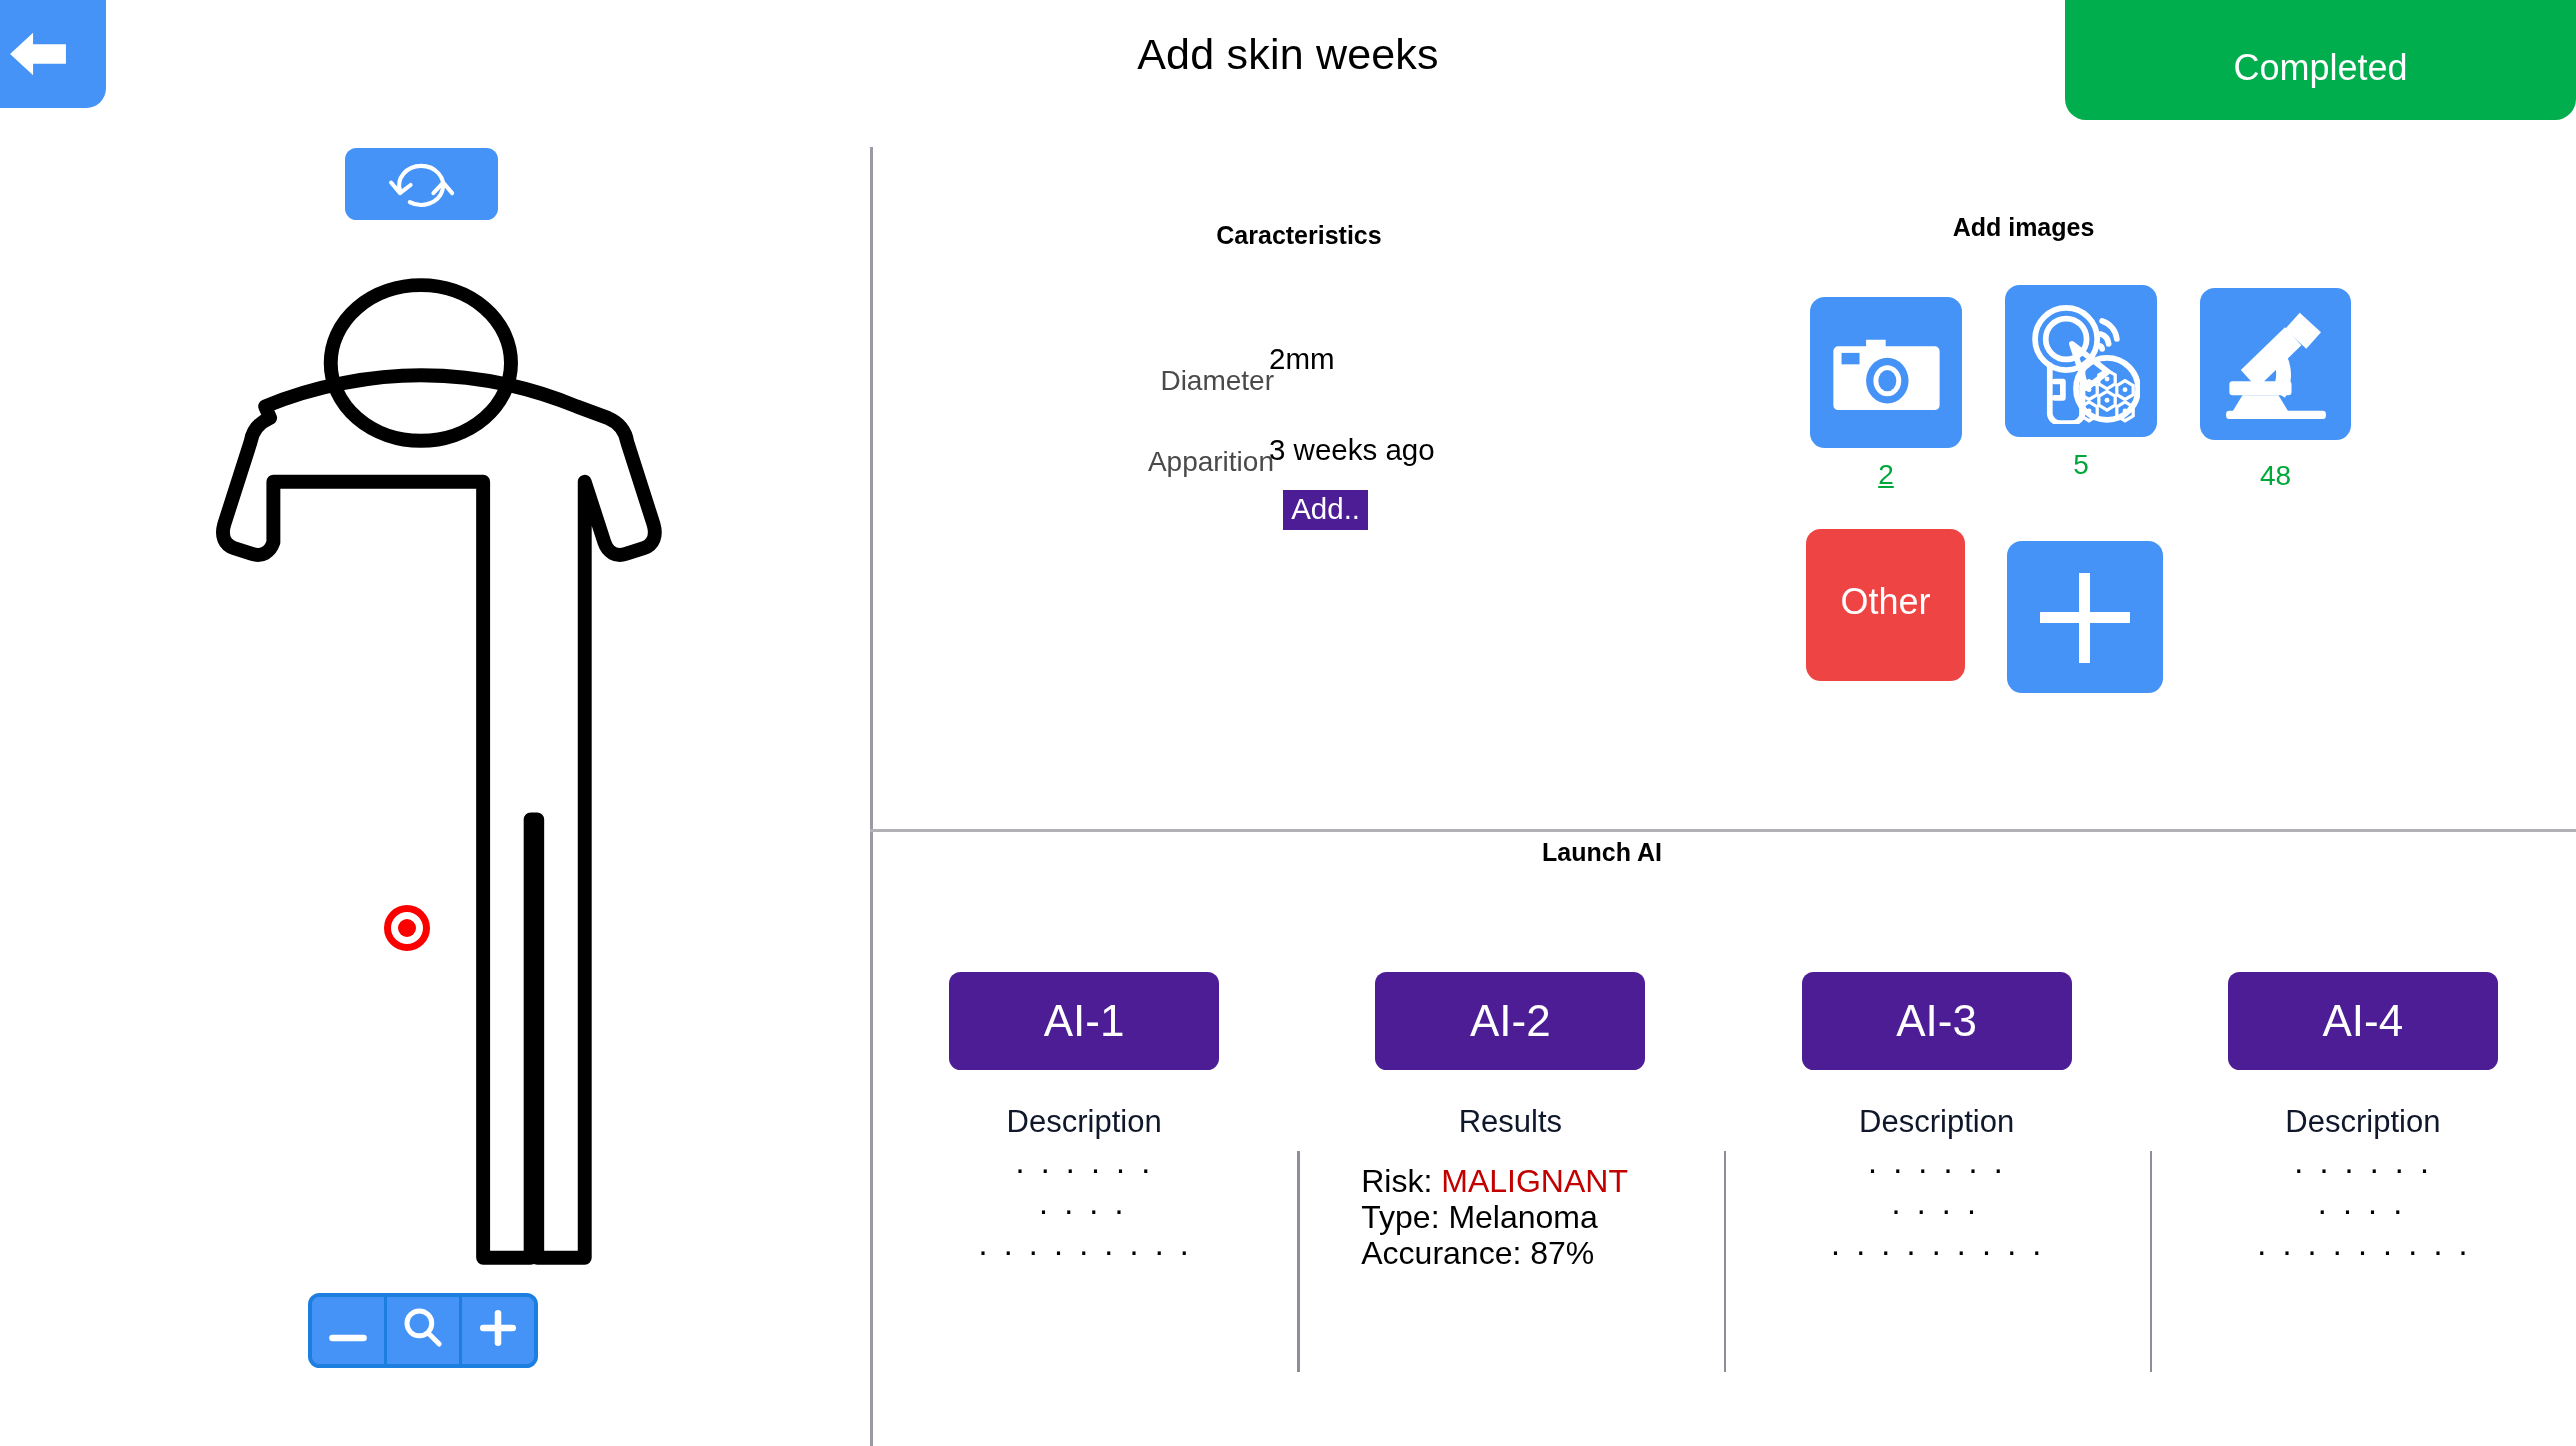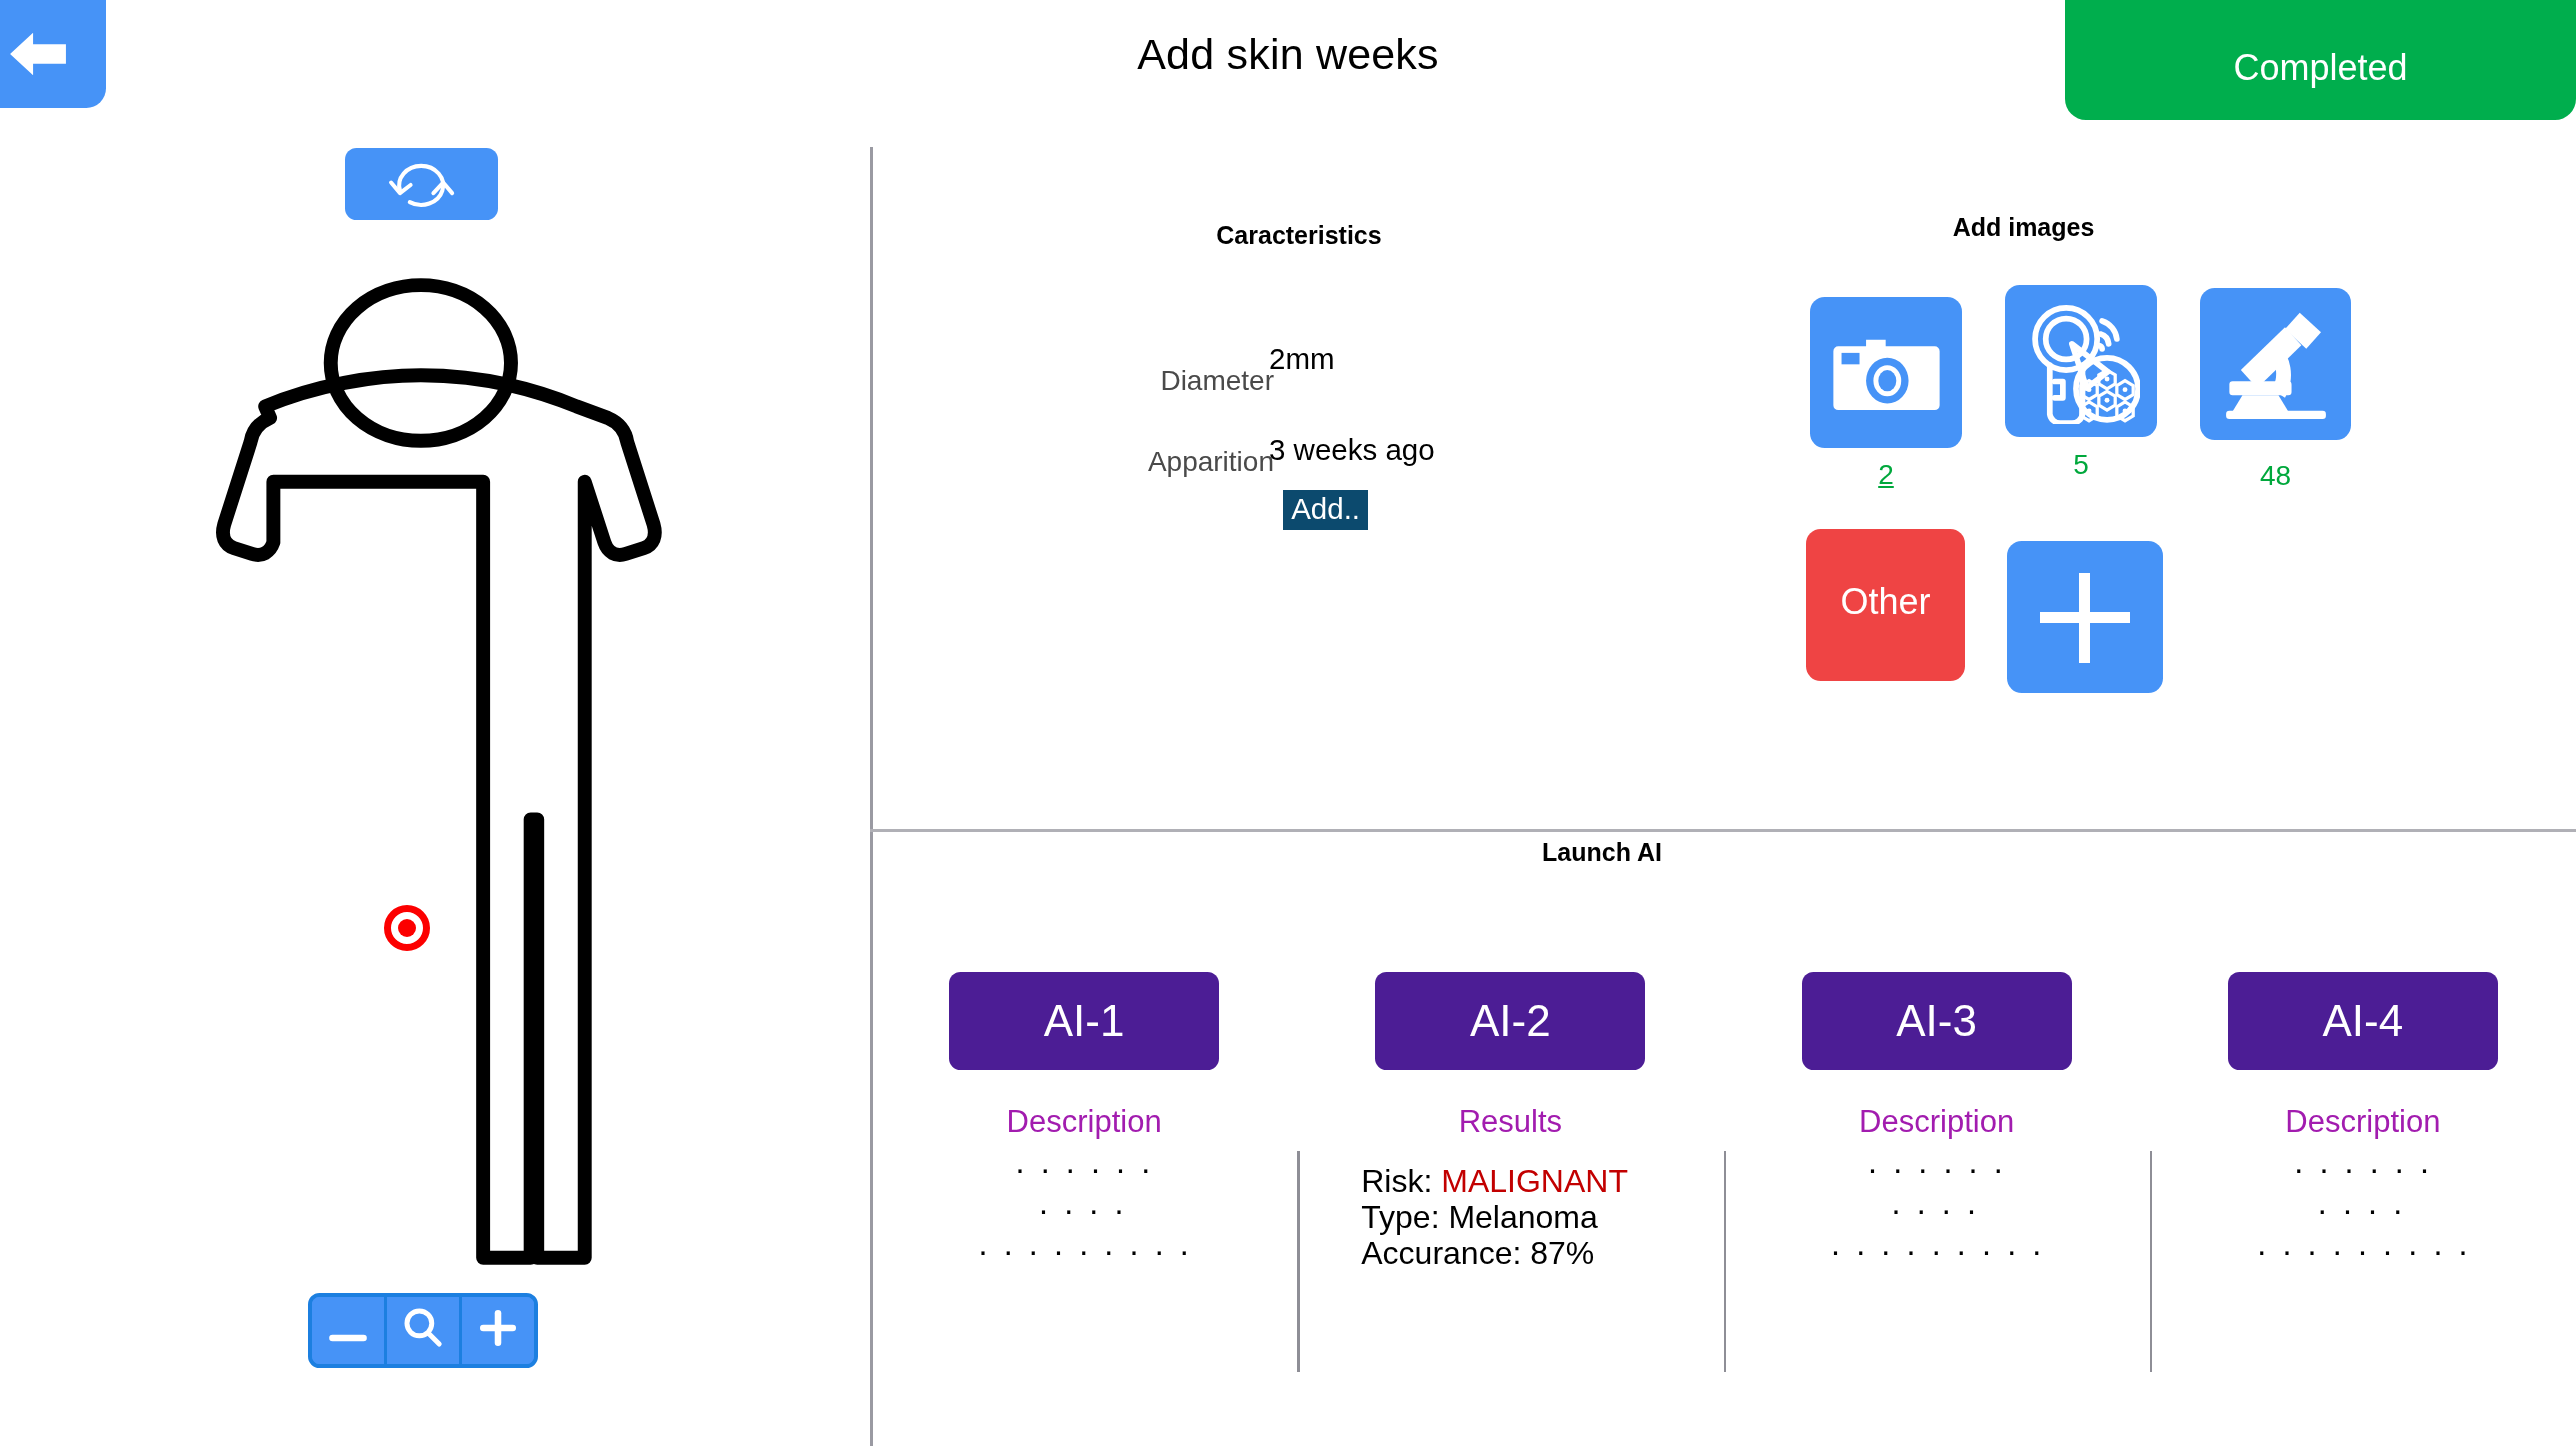--- a/index.html
+++ b/index.html
@@ -186,21 +186,21 @@
     top: 0px;
     font-size: 29.5px;
     color: #000;
     white-space: nowrap;
   }
   .carac-row:nth-child(2) .carac-value { top: 9.8px; }
   .add-btn {
     position: absolute;
     left: 1283px;
     top: 490px;
-    background: #0c4a6e;
+    background: #4c1d95;
     color: #ffffff;
     font-size: 29.5px;
     padding: 1.6px 8.2px 4.9px 8.2px;
     cursor: pointer;
     white-space: nowrap;
   }
 
   
   .images-head { left: 1831px; top: 213px; width: 385px; }
   .img-btn {
@@ -288,21 +288,21 @@
     border-radius: 11.5px;
     color: #ffffff;
     font-size: 44px;
     line-height: 98px;
     text-align: center;
     cursor: pointer;
   }
   .ai-sub {
     margin-top: 34px;
     font-size: 31px;
-    color: #a21caf;
+    color: #0f172a;
   }
   .ai-dots {
     margin-top: 8.2px;
     font-size: 33px;
     line-height: 41px;
     color: #000;
     letter-spacing: 2.5px;
   }
   .ai-dots div:nth-child(1) { margin-left: 0px; }
   .ai-dots div:nth-child(2) { margin-left: -3.3px; }

